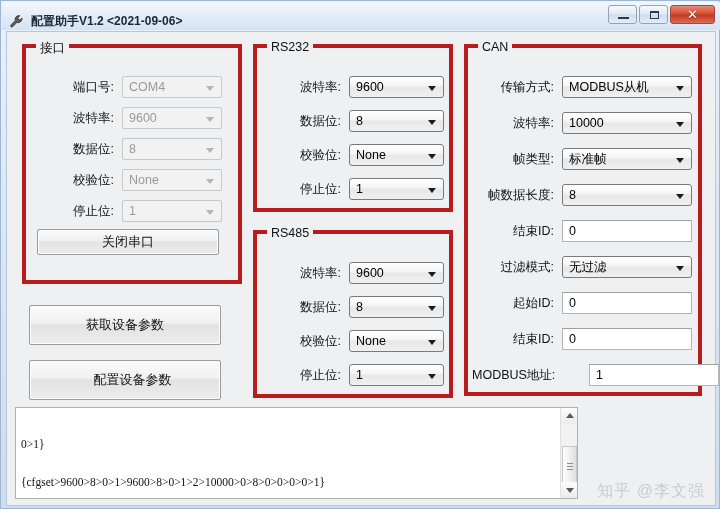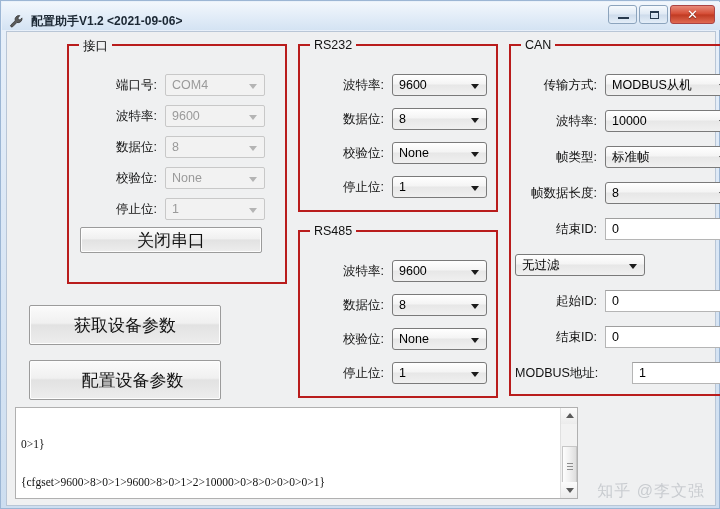--- a/index.html
+++ b/index.html
@@ -96,24 +96,23 @@
     left: 5px; top: 30px;
     width: 710px; height: 475px;
     background: #eff0f1;
     border: 1px solid #b9c6d6;
     box-sizing: border-box;
   }
 
   
   .group {
     position: absolute;
-    border: 2px solid #b91c1c;
+    border: 4px solid #b91c1c;
     box-sizing: border-box;
     background: transparent;
-    margin-left: 45px;
   }
   .group-title {
     position: absolute;
     top: -8px; left: 10px;
     background: #eff0f1;
     padding: 0 4px;
     font-size: 12.5px;
     color: #111;
     white-space: nowrap;
   }
@@ -193,21 +192,21 @@
   }
 
   
   .btn {
     position: absolute;
     box-sizing: border-box;
     border: 1px solid #9b9b9b;
     border-radius: 2px;
     background: linear-gradient(180deg, #fbfbfb 0%, #f0f0f0 45%, #e2e2e2 50%, #ededed 100%);
     color: #111;
-    font-size: 17px;
+    font-size: 13px;
     display: flex;
     align-items: center;
     justify-content: center;
     box-shadow: inset 0 0 0 1px #fdfdfd;
   }
   #btn-close-port { left: 27px; top: 193px; width: 182px; height: 26px; }
   #btn-get-params { left: 22px; top: 273px; width: 192px; height: 40px; }
   #btn-set-params { left: 22px; top: 328px; width: 192px; height: 40px; padding-left: 15px; }
 
   
@@ -468,20 +467,21 @@
       </div>
 
       <div class="row" style="left:4px; top:172px;">
         <span class="lbl" style="width:90px;">结束ID:</span>
         <span class="textbox" style="width:130px;">
           <span class="val">0</span>
         </span>
       </div>
 
       <div class="row" style="left:4px; top:208px;">
+        <span class="lbl" style="width:90px;">过滤模式:</span>
         <span class="combo" style="width:130px;">
           <span class="val">无过滤</span>
           <span class="arrow"></span>
         </span>
       </div>
 
       <div class="row" style="left:4px; top:244px;">
         <span class="lbl" style="width:90px;">起始ID:</span>
         <span class="textbox" style="width:130px;">
           <span class="val">0</span>

